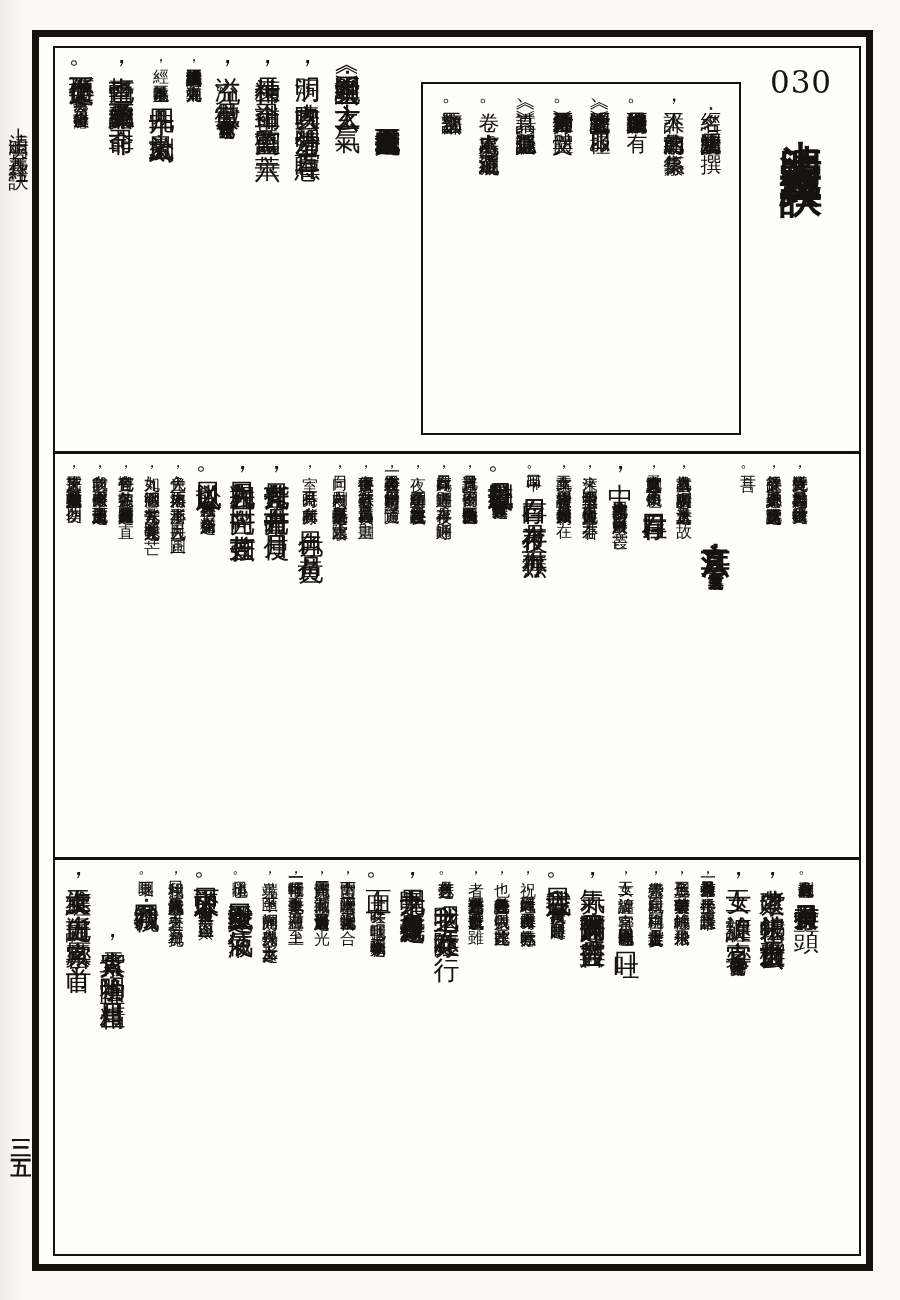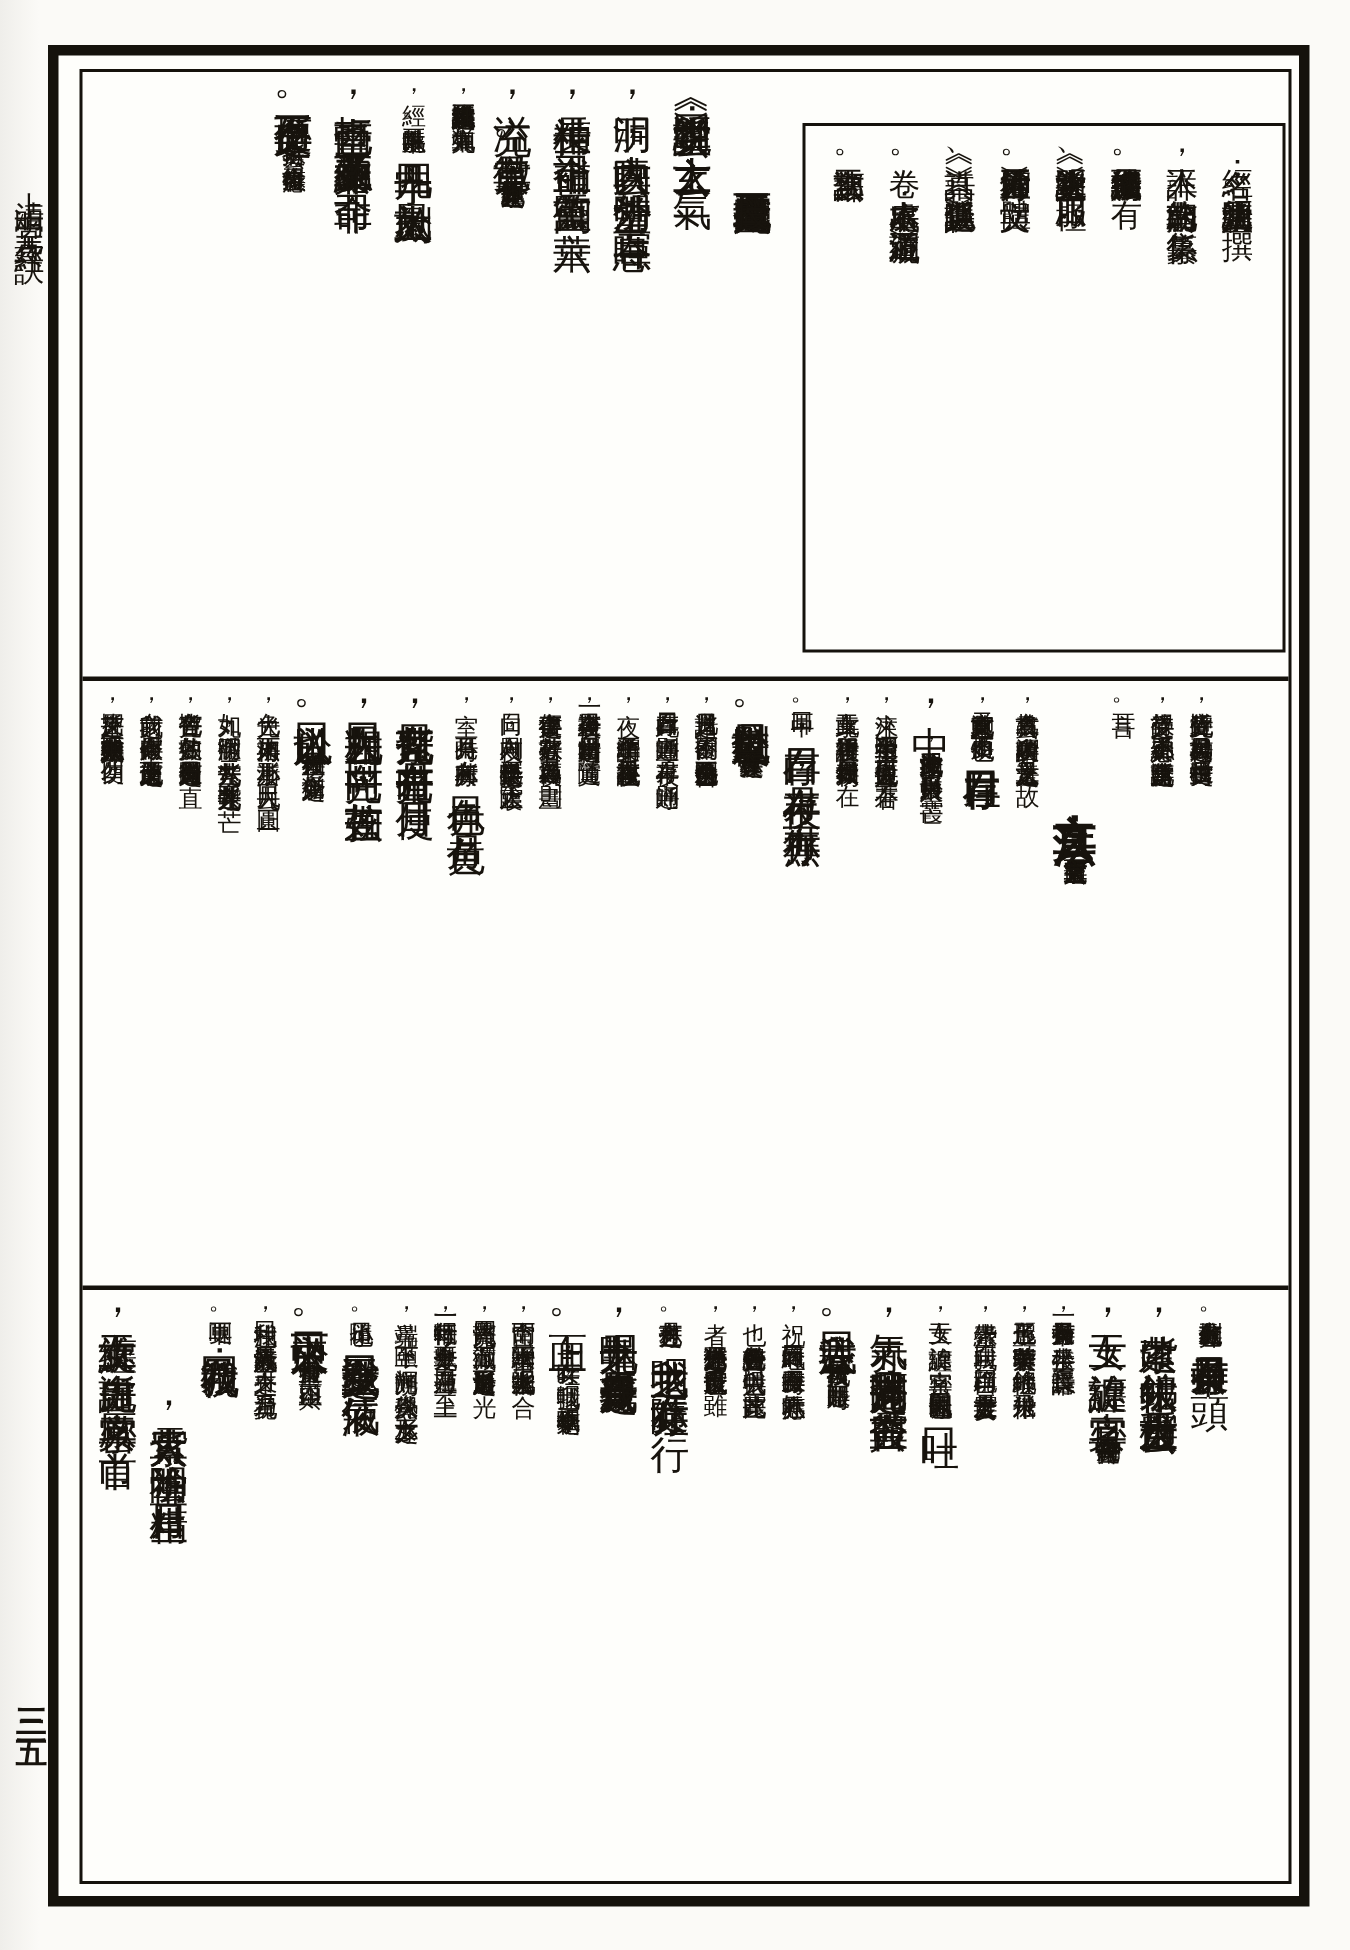--- a/index.html
+++ b/index.html
@@ -88,20 +88,24 @@
               <div class="col c-box"><span class="sg-big" style="font-size: 21px;">人不詳，約出於南北朝。係纂集</span></div>
               <div class="col c-box"><span class="sg-big" style="font-size: 21px;">早期上清派修行經訣而成。有</span></div>
               <div class="col c-box"><span class="sg-big" style="font-size: 21px;">《太上明堂玄真經訣》、《服四極</span></div>
               <div class="col c-box"><span class="sg-big" style="font-size: 21px;">雲牙神仙上方》兩篇。文體與</span></div>
               <div class="col c-box"><span class="sg-big" style="font-size: 21px;">《真誥》、《登真隱訣》近似。一</span></div>
               <div class="col c-box"><span class="sg-big" style="font-size: 21px;">卷。底本出處：《正統道藏》洞</span></div>
               <div class="col c-box"><span class="sg-big" style="font-size: 21px;">玄部玉訣類。</span></div>
             </div>
         </div>
       </div>
+      <div class="title-col">
+        <div class="serial">030</div>
+        <div class="main-title">上清明堂元真經訣</div>
+      </div>
     </section>
 
     <section class="sec sec-mid">
       <div class="cols">
           <div class="col c-small"><span class="sg-small">皆先受行此道，楊君爲吳越神司，長史當封牧種邑，</span></div>
           <div class="col c-small"><span class="sg-small">故并得受之，不必皆總真弟子，此當蓋會事獎誘之</span></div>
           <div class="col c-small"><span class="sg-small">言耳。</span></div>
           <div class="col c-head" style="padding-top: 56px;"><span class="sg-head">玄真法：</span><span class="sg-small">玉女有太玄上玄之號而字玄真，</span></div>
           <div class="col c-small"><span class="sg-small">故名爲玄真，所謂内映者矣。又是真玄之上法，故</span></div>
           <div class="col c-big"><span class="sg-small">東卿云此真玄之道，要而不煩也。</span><span class="sg-big">存日月在口</span></div>

